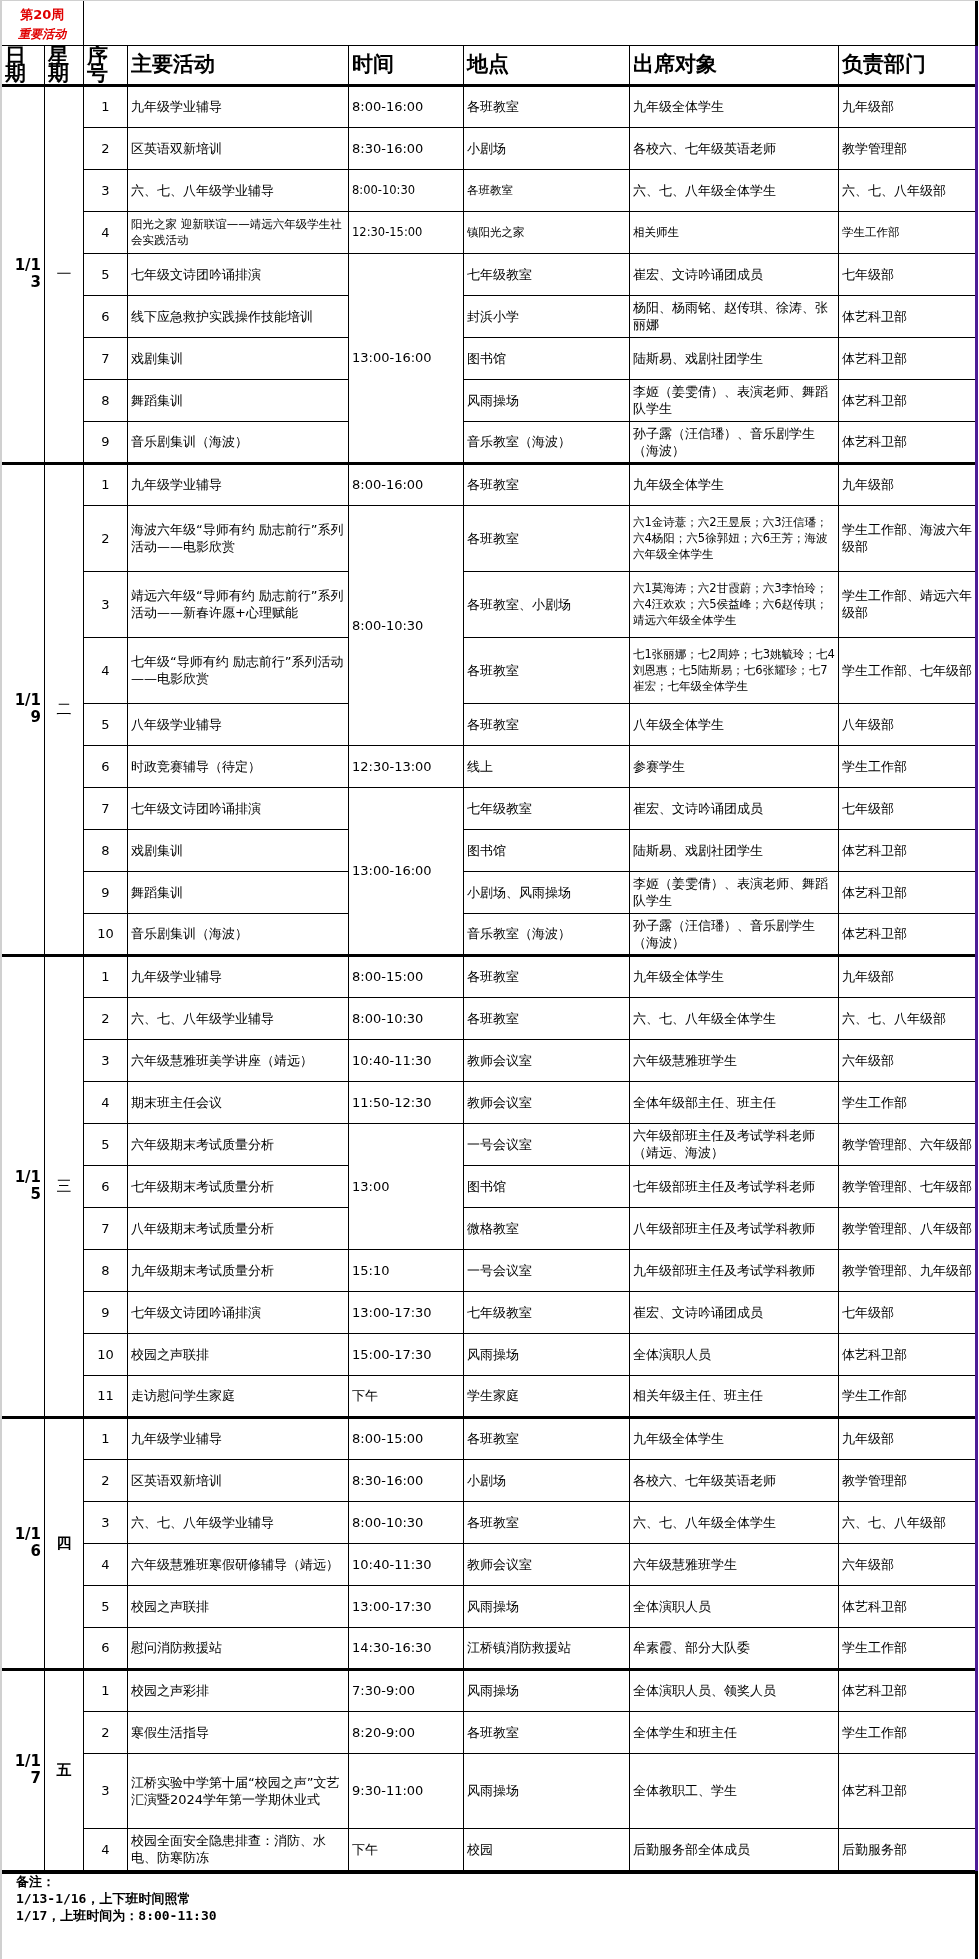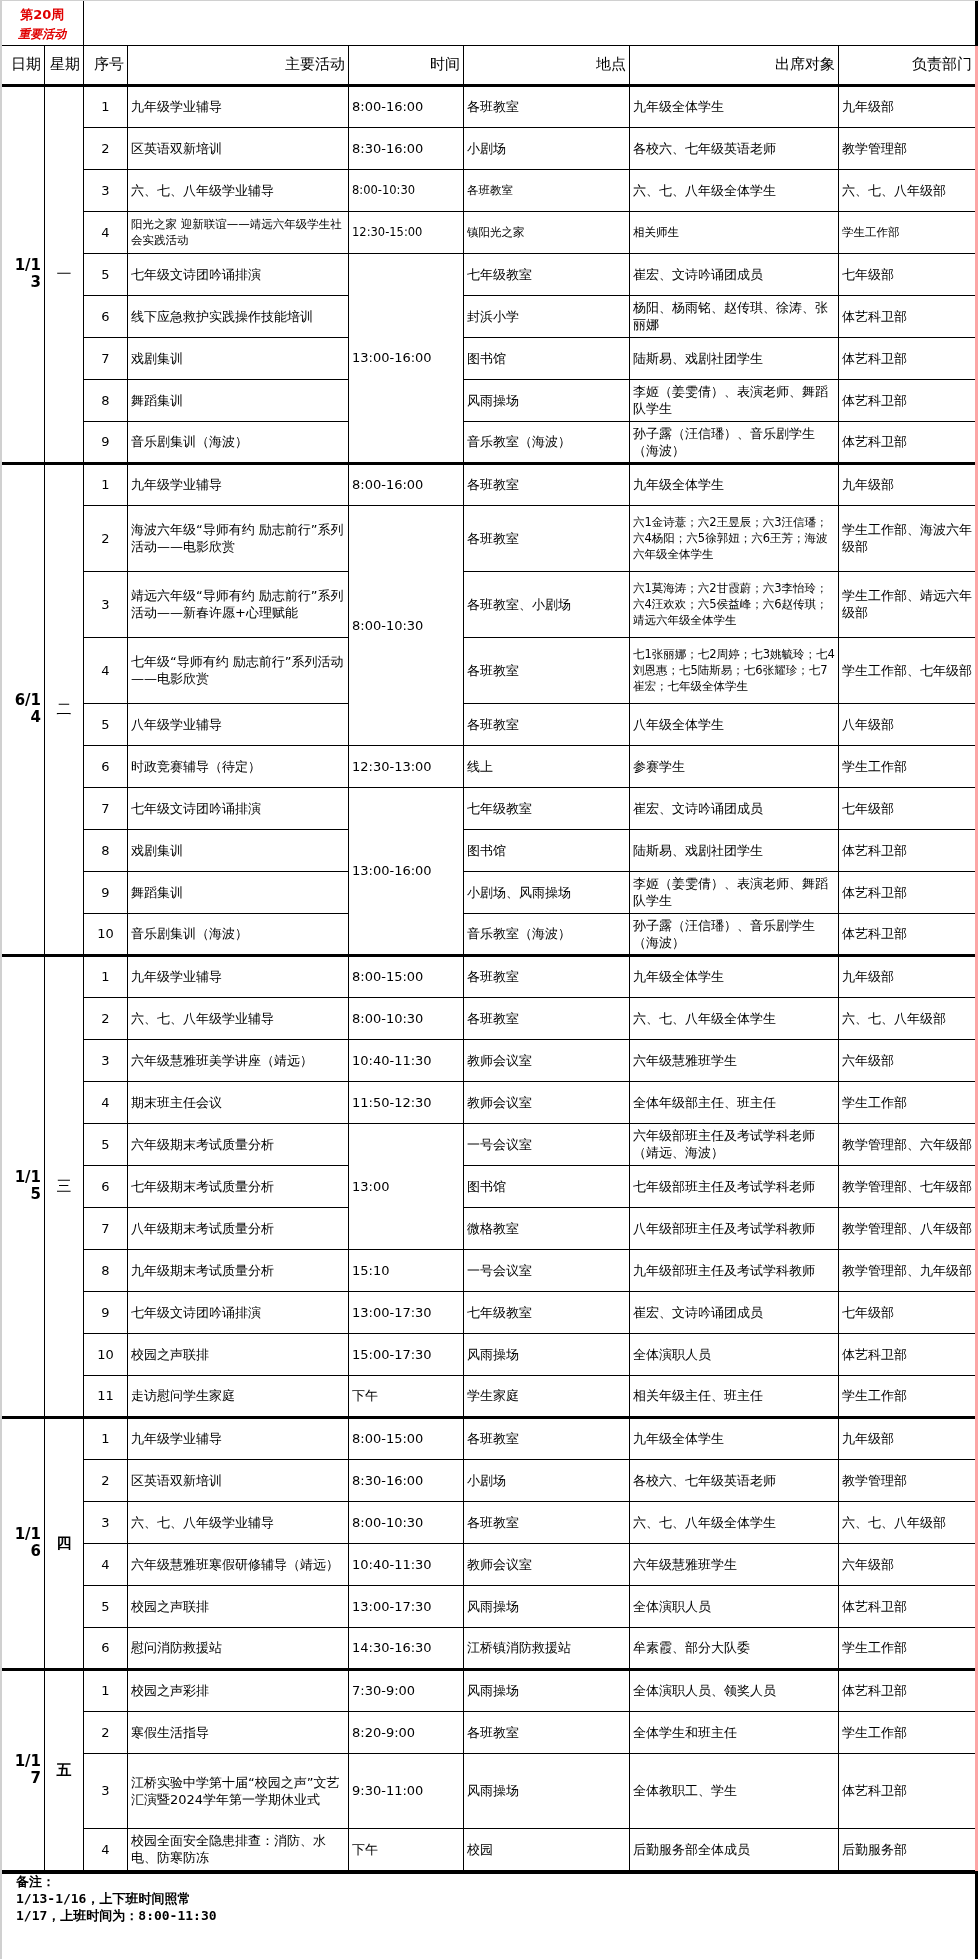--- a/index.html
+++ b/index.html
@@ -2,33 +2,33 @@
 <html><head>
 <meta charset="utf-8">
 <style>
   html,body{margin:0;padding:0;background:#fff;}
   body{width:979px;height:1959px;overflow:hidden;font-family:"DejaVu Sans","Liberation Sans",sans-serif;color:#000;}
   .sheet{position:relative;width:979px;height:1658px;background:#fff;}
   .leftedge{position:absolute;left:0;top:0;width:2px;height:1959px;background:#d0d0d0;}
   .topedge{position:absolute;left:0;top:0;width:979px;height:1px;background:#d0d0d0;}
   table{position:absolute;left:1px;top:1px;border-collapse:collapse;table-layout:fixed;width:975px;}
   td,th{border:1px solid #000;padding:0 3px;font-size:13px;line-height:17px;vertical-align:middle;overflow:hidden;word-break:break-all;}
-  th{font-size:15px;font-weight:normal;text-align:right;}
+  th{font-size:21px;font-weight:bold;text-align:left;}
   .c{text-align:center;}
   .l{text-align:left;}
   .datecell{font-weight:bold;font-size:15px;text-align:right;}
   .wkcell{font-size:15px;text-align:center;}
   .wkbold{font-weight:bold;}
   .sm{font-size:11.5px;line-height:16px;}
   .daytop td{border-top:3px solid #000;}
   .titlecell{border-left:none;border-top:none;border-right:1px solid #000;padding:0;text-align:center;}
   .titlerest{border:none;border-right:3px solid #000;}
   .wk-label{color:#e00000;font-weight:bold;font-size:13px;display:block;line-height:20px;margin-top:2px;}
   .imp-label{color:#e00000;font-style:italic;font-weight:bold;font-size:12px;display:block;line-height:18px;}
-  .rb{border-right:3px solid #fca5a5;}
+  .rb{border-right:3px solid #4c1d95;}
   .notes{position:absolute;left:16px;top:1873px;font-family:"DejaVu Sans Mono","Liberation Mono",monospace;font-weight:bold;font-size:13px;line-height:17px;}
   .notes div{white-space:nowrap;}
   .notebox{position:absolute;left:1px;top:1871px;width:974px;height:86px;border-top:3px solid #000;border-bottom:3px solid #000;border-right:3px solid #000;}
 </style>
 </head>
 <body>
 
 <div class="sheet">
   <div class="topedge"></div>
   <table>
@@ -126,21 +126,21 @@
           <td class="l rb">体艺科卫部</td>
         </tr>
         <tr style="height: 42px;">
           <td class="c">9</td>
           <td class="l">音乐剧集训（海波）</td>
           <td class="l">音乐教室（海波）</td>
           <td class="l">孙子露（汪信璠）、音乐剧学生（海波）</td>
           <td class="l rb">体艺科卫部</td>
         </tr>
         <tr class="daytop" style="height: 42px;">
-          <td rowspan="10" class="datecell">6/14</td>
+          <td rowspan="10" class="datecell">1/19</td>
           <td rowspan="10" class="wkcell">二</td>
           <td class="c">1</td>
           <td class="l">九年级学业辅导</td>
           <td class="l">8:00-16:00</td>
           <td class="l">各班教室</td>
           <td class="l">九年级全体学生</td>
           <td class="l rb">九年级部</td>
         </tr>
         <tr style="height: 66px;">
           <td class="c">2</td>

